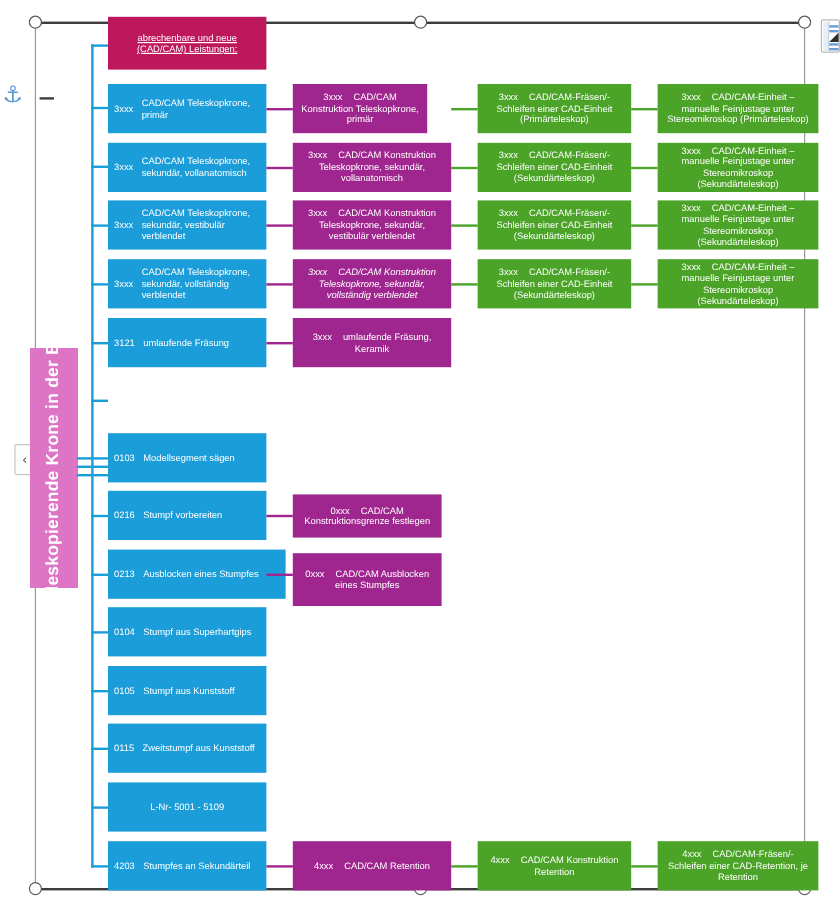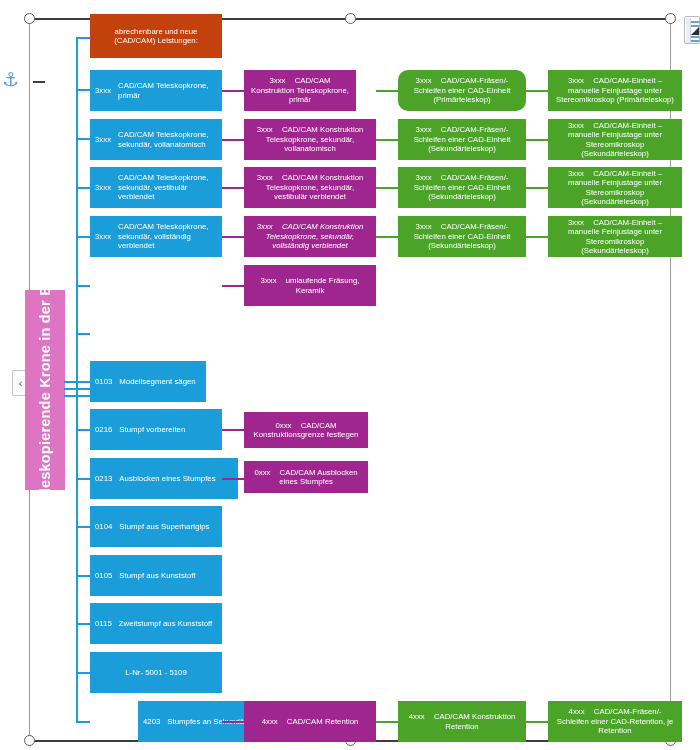--- a/index.html
+++ b/index.html
@@ -89,21 +89,21 @@
     display:flex;align-items:center;
     padding:2px 5px;
     font-size:7.8px;line-height:9.4px;
     overflow:hidden;
   }
   .node .code{flex:0 0 auto;padding-right:7px;white-space:nowrap;}
   .node .txt{flex:1 1 auto;}
   .node.center{justify-content:center;text-align:center;}
   .node.center .inner{text-align:center;}
 
-  .red{background:#c2410c;}
+  .red{background:#be185d;text-decoration:underline;}
   .blue{background:#1b9dd9;}
   .purple{background:#a0268f;}
   .green{background:#4ba428;}
 
   .conn{position:absolute;height:2px;}
   .conn.p{background:#a0268f;}
   .conn.g{background:#4ba428;}
 
   .tree{position:absolute;background:#1b9dd9;}
   .tree.v{width:2px;}
@@ -172,21 +172,21 @@
     <span class="txt">CAD/CAM Teleskopkrone, primär</span>
   </div>
   <div class="conn p" style="left:222px;top:90px;width:22px;"></div>
   <div class="node purple center" style="left:244px;top:70px;width:112px;height:41px;">
     <div class="inner" style="width:100%">
       <span class="code">3xxx</span>
       <span class="txt">CAD/CAM Konstruktion Teleskopkrone, primär</span>
     </div>
   </div>
   <div class="conn g" style="left:376px;top:90px;width:22px;"></div>
-  <div class="node green center" style="left:398px;top:70px;width:128px;height:41px;border-radius:10px;">
+  <div class="node green center" style="left:398px;top:70px;width:128px;height:41px;">
     <div class="inner" style="width:100%">
       <span class="code">3xxx</span>
       <span class="txt">CAD/CAM-Fräsen/-Schleifen einer CAD-Einheit (Primärteleskop)</span>
     </div>
   </div>
   <div class="conn g" style="left:526px;top:90px;width:22px;"></div>
   <div class="node green center" style="left:548px;top:70px;width:134px;height:41px;">
     <div class="inner" style="width:100%">
       <span class="code">3xxx</span>
       <span class="txt">CAD/CAM-Einheit – manuelle Feinjustage unter Stereomikroskop (Primärteleskop)</span>
@@ -264,30 +264,34 @@
     </div>
   </div>
   <div class="conn g" style="left:526px;top:236px;width:22px;"></div>
   <div class="node green center" style="left:548px;top:216px;width:134px;height:41px;">
     <div class="inner" style="width:100%">
       <span class="code">3xxx</span>
       <span class="txt">CAD/CAM-Einheit – manuelle Feinjustage unter Stereomikroskop (Sekundärteleskop)</span>
     </div>
   </div>
 
+  <div class="node blue" style="left:90px;top:265px;width:132px;height:41px;">
+    <span class="code">3121</span>
+    <span class="txt">umlaufende Fräsung</span>
+  </div>
   <div class="conn p" style="left:222px;top:285px;width:22px;"></div>
   <div class="node purple center" style="left:244px;top:265px;width:132px;height:41px;">
     <div class="inner" style="width:100%">
       <span class="code">3xxx</span>
       <span class="txt">umlaufende Fräsung, Keramik</span>
     </div>
   </div>
 
 
-  <div class="node blue" style="left:90px;top:361px;width:116px;height:41px;justify-content:flex-end;">
+  <div class="node blue" style="left:90px;top:361px;width:132px;height:41px;justify-content:flex-end;">
     <span class="code">0103</span>
     <span class="txt">Modellsegment sägen</span>
   </div>
 
   <div class="node blue" style="left:90px;top:409px;width:132px;height:41px;">
     <span class="code">0216</span>
     <span class="txt">Stumpf vorbereiten</span>
   </div>
   <div class="conn p" style="left:222px;top:429px;width:22px;"></div>
   <div class="node purple center" style="left:244px;top:412px;width:124px;height:36px;">
@@ -295,21 +299,21 @@
       <span class="code">0xxx</span>
       <span class="txt">CAD/CAM Konstruktionsgrenze festlegen</span>
     </div>
   </div>
 
   <div class="node blue" style="left:90px;top:458px;width:148px;height:41px;">
     <span class="code">0213</span>
     <span class="txt">Ausblocken eines Stumpfes</span>
   </div>
   <div class="conn p" style="left:222px;top:478px;width:22px;"></div>
-  <div class="node purple center" style="left:244px;top:461px;width:124px;height:32px;">
+  <div class="node purple center" style="left:244px;top:461px;width:124px;height:44px;">
     <div class="inner" style="width:100%">
       <span class="code">0xxx</span>
       <span class="txt">CAD/CAM Ausblocken eines Stumpfes</span>
     </div>
   </div>
 
   <div class="node blue" style="left:90px;top:506px;width:132px;height:41px;justify-content:space-between;">
     <span class="code">0104</span>
     <span class="txt">Stumpf aus Superhartgips</span>
   </div>
@@ -323,21 +327,21 @@
     <span class="code">0115</span>
     <span class="txt">Zweitstumpf aus Kunststoff</span>
   </div>
 
   <div class="node blue center" style="left:90px;top:652px;width:132px;height:41px;">
     <div class="inner" style="width:100%">
       <span class="txt">L-Nr- 5001 - 5109</span>
     </div>
   </div>
 
-  <div class="node blue" style="left:90px;top:701px;width:132px;height:41px;margin-left:48px;">
+  <div class="node blue" style="left:90px;top:701px;width:132px;height:41px;">
     <span class="code">4203</span>
     <span class="txt">Stumpfes an Sekundärteil</span>
   </div>
   <div class="conn p" style="left:222px;top:721px;width:22px;"></div>
   <div class="node purple center" style="left:244px;top:701px;width:132px;height:41px;">
     <div class="inner" style="width:100%">
       <span class="code">4xxx</span>
       <span class="txt">CAD/CAM Retention</span>
     </div>
   </div>

